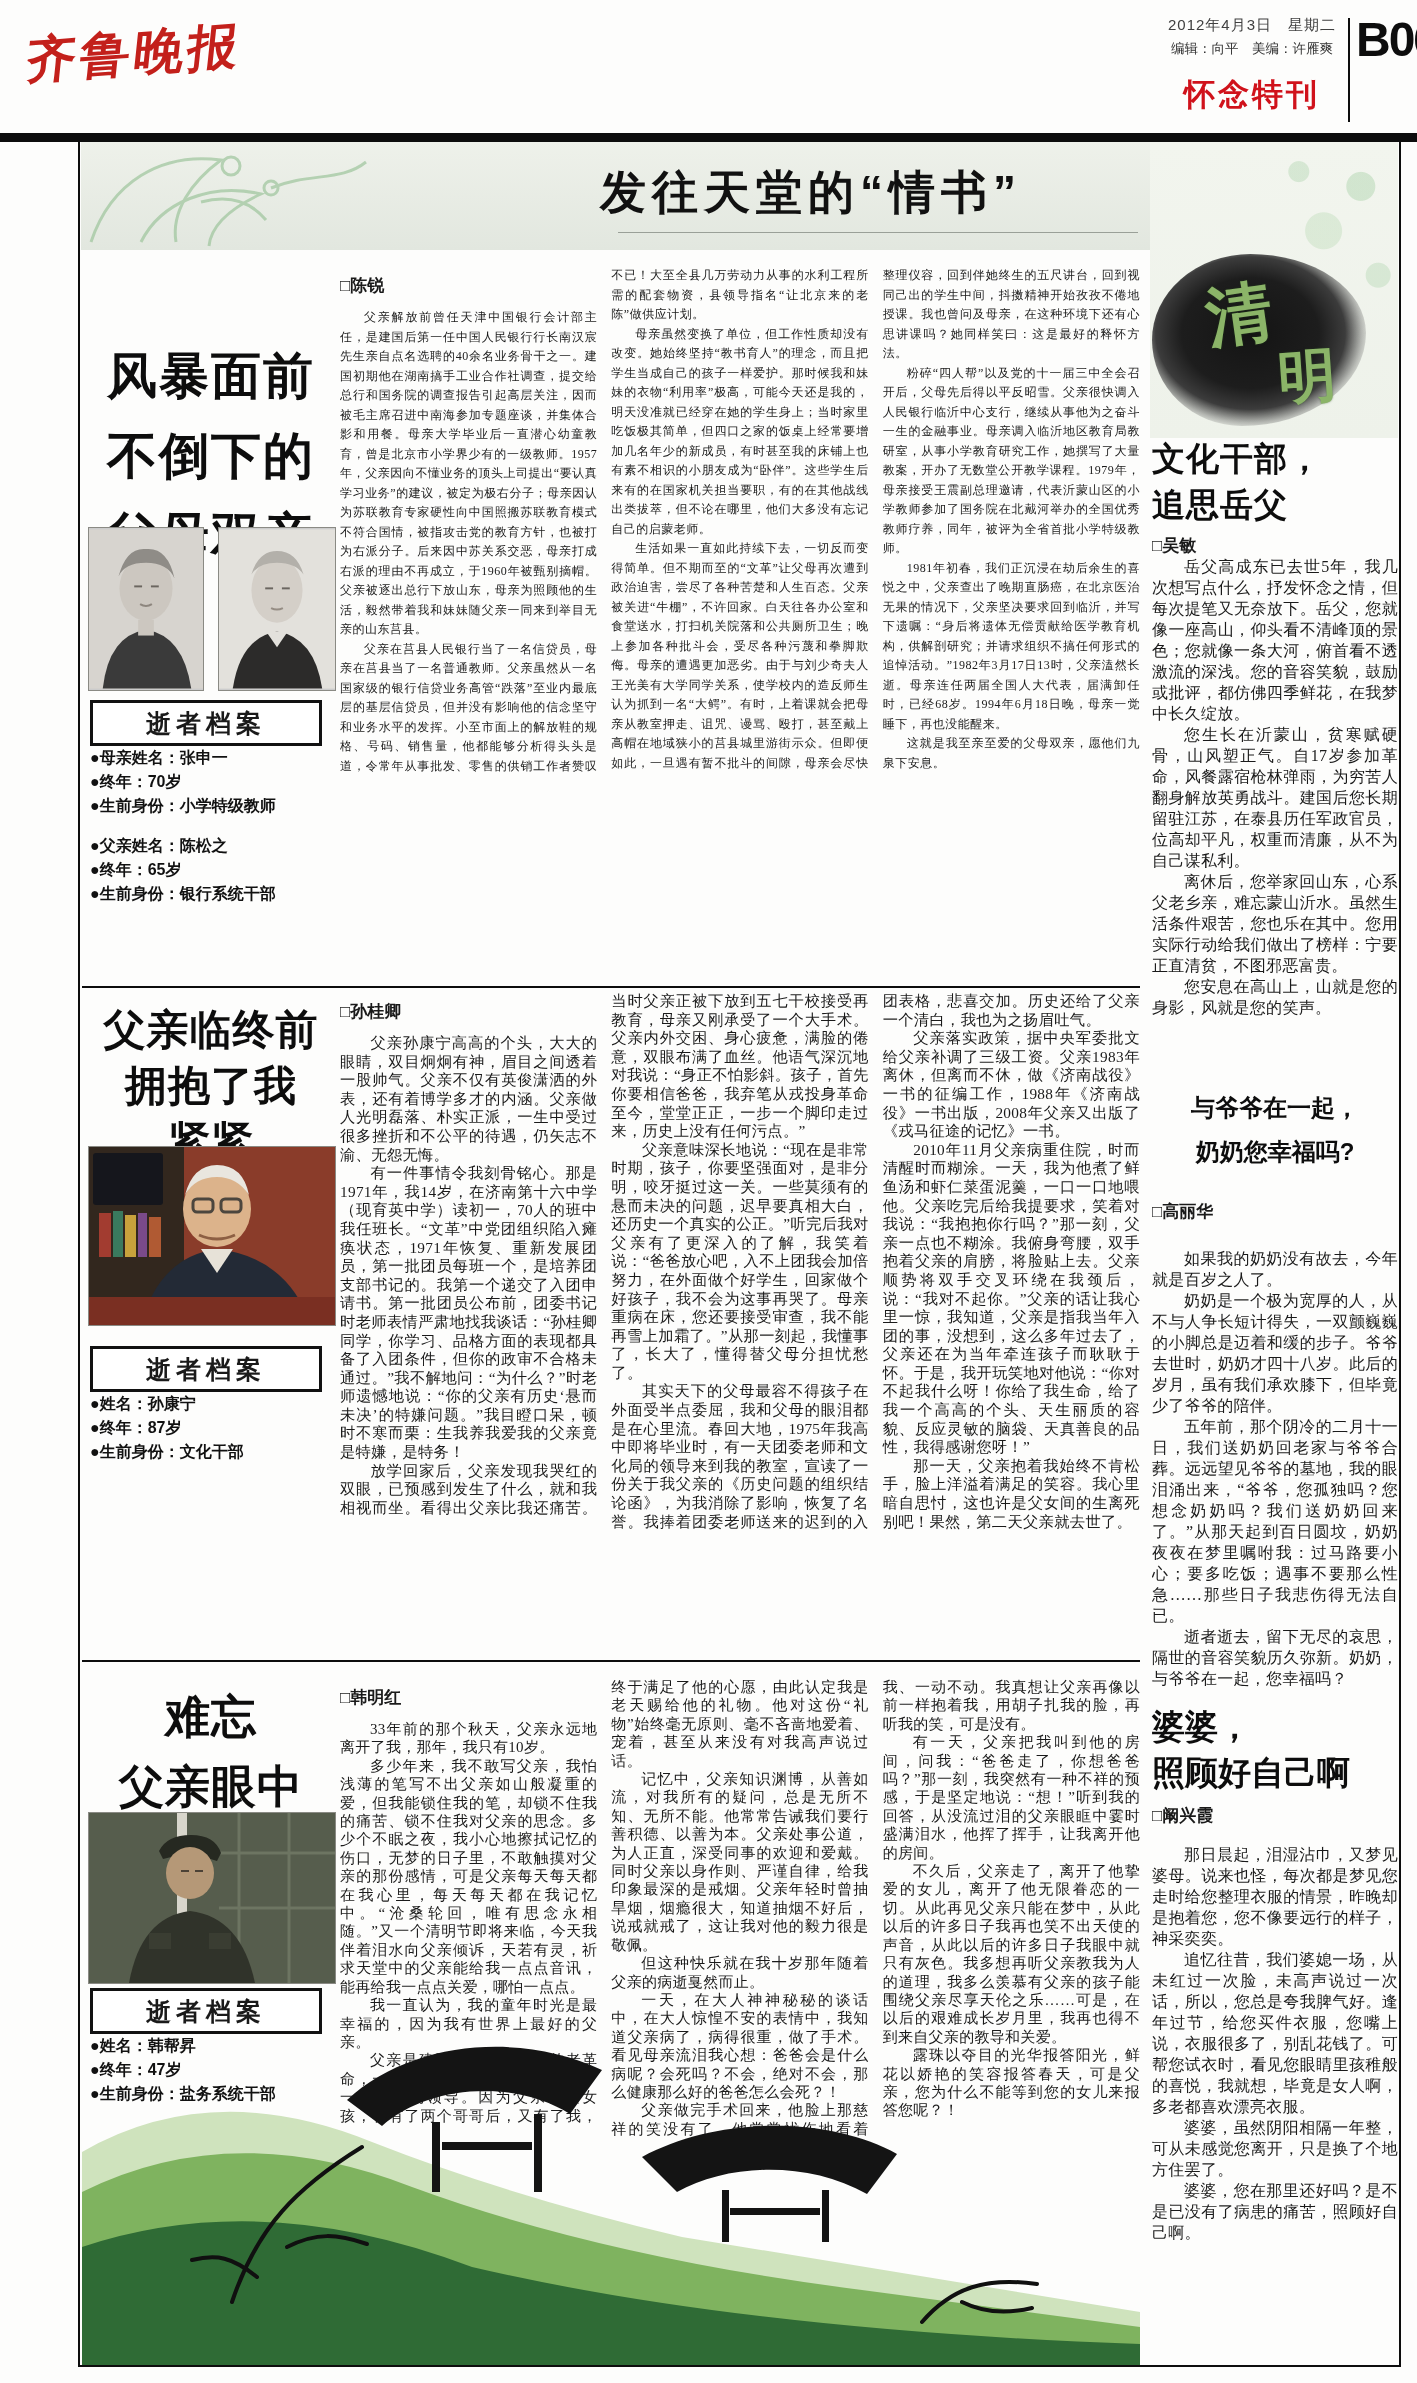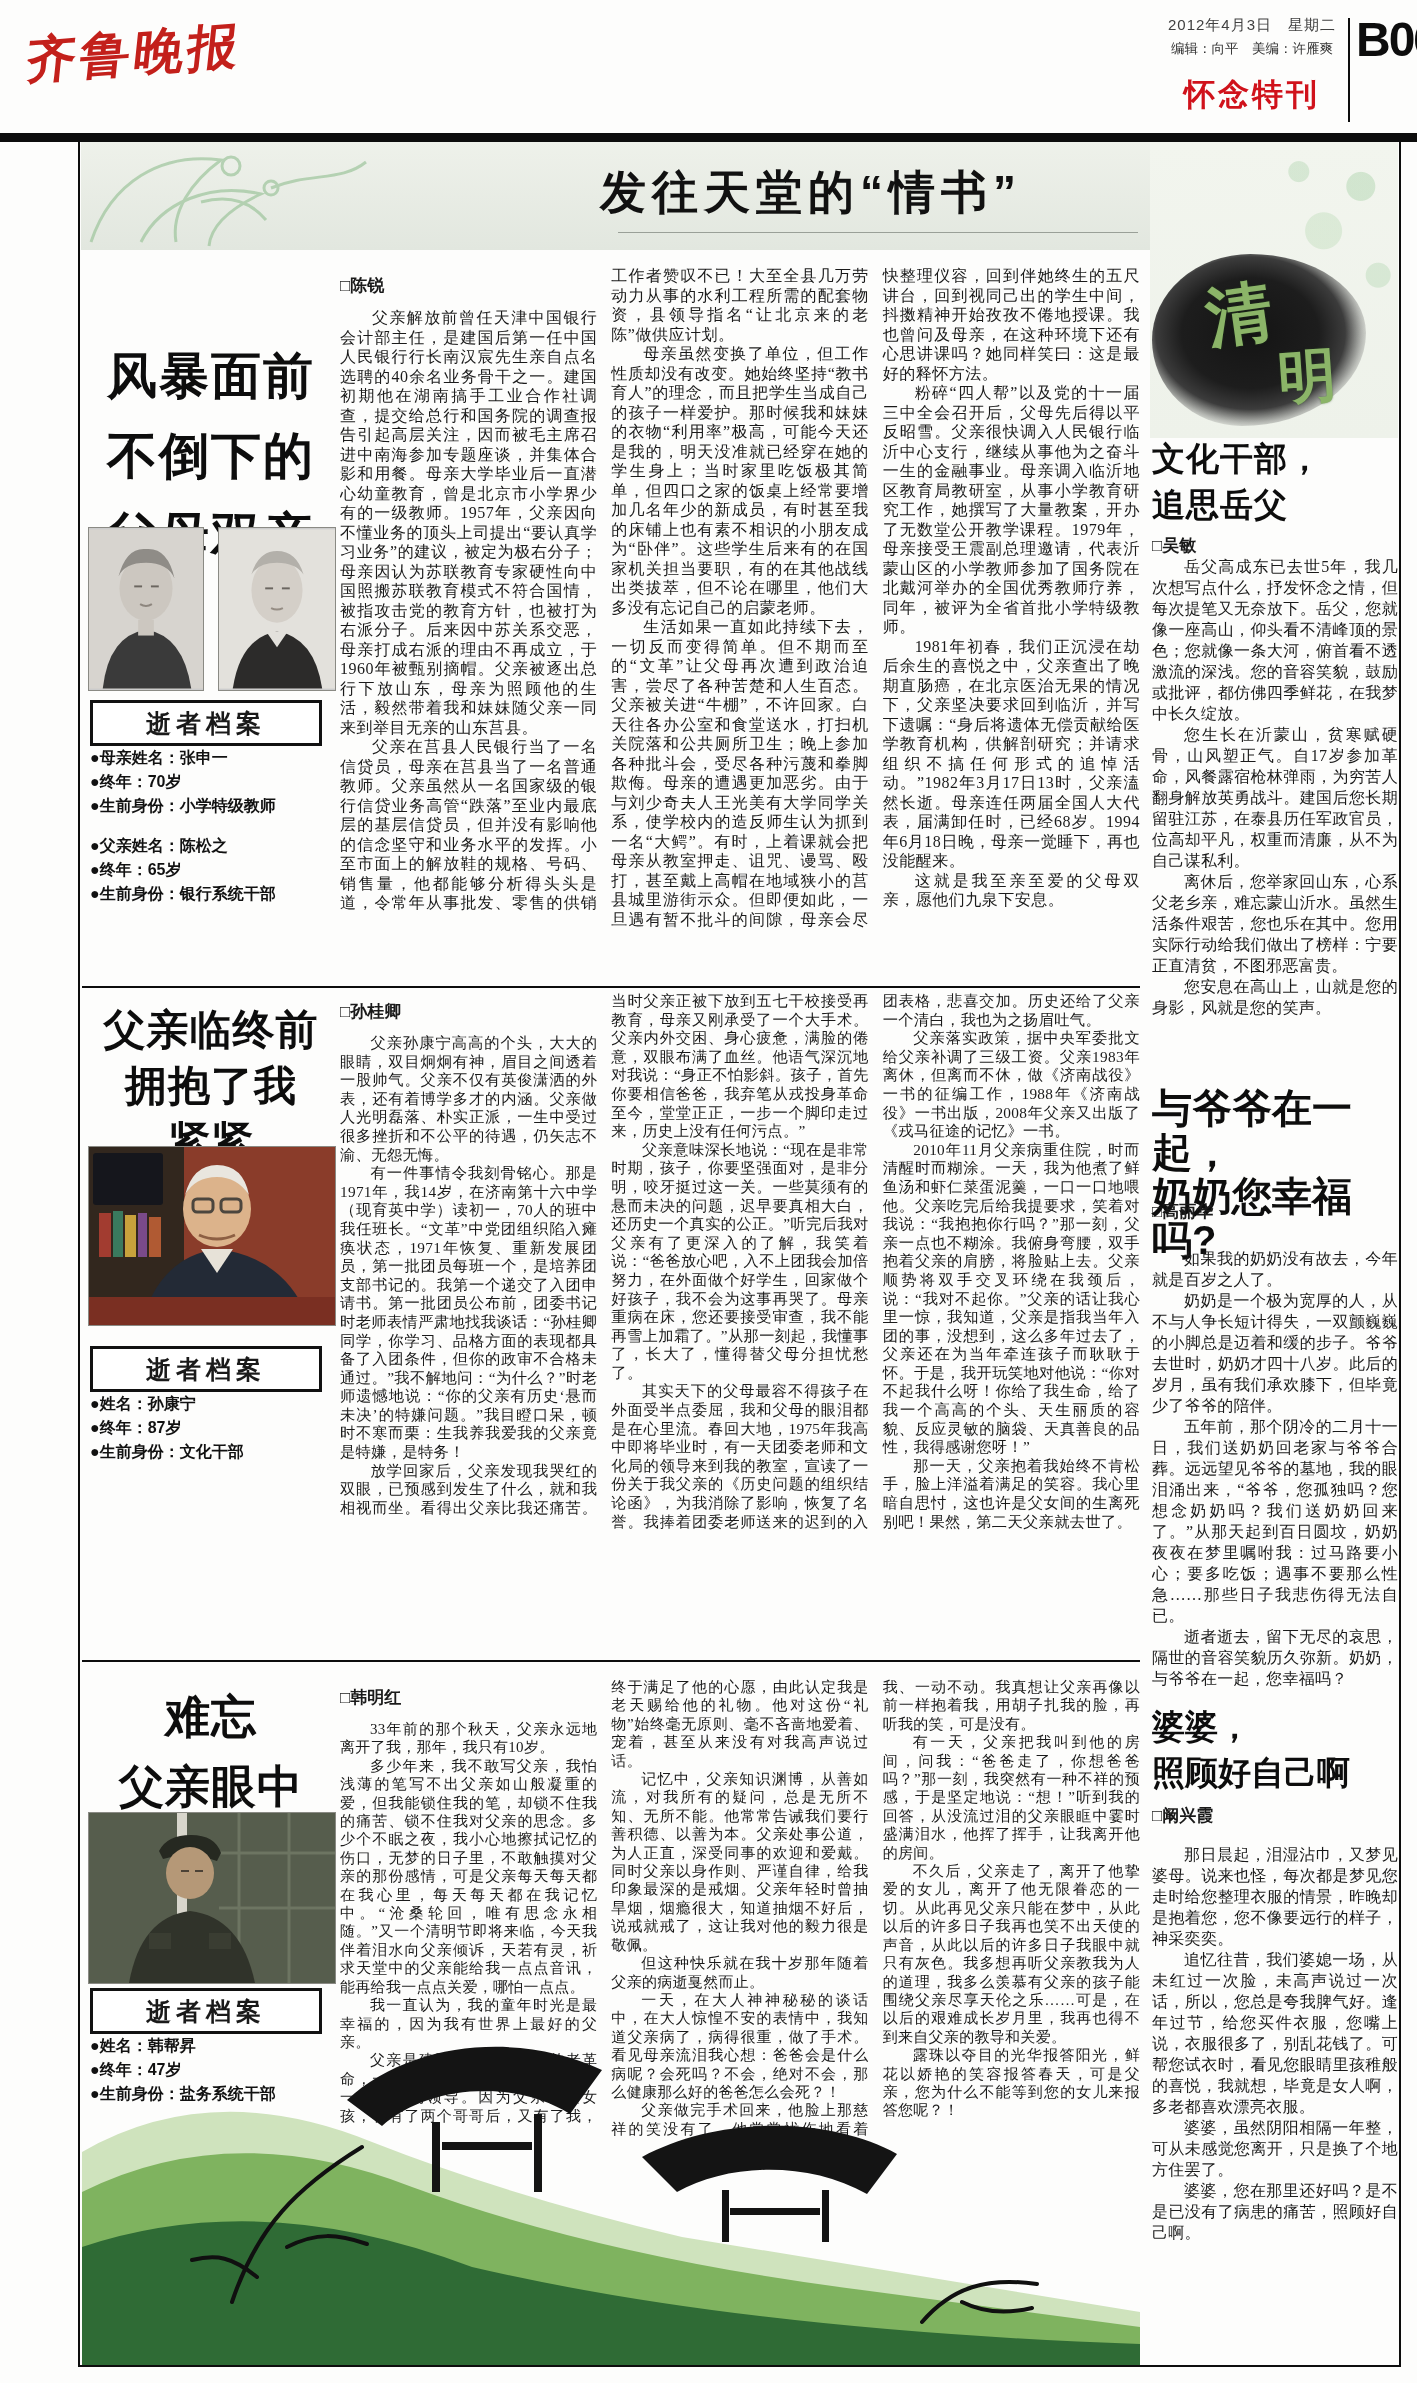--- a/index.html
+++ b/index.html
@@ -43,35 +43,35 @@
   .arc-item{font-size:16px;font-weight:bold;line-height:24px;color:#111;}
   .arc-item:first-of-type{margin-top:14px;}
   .arc-gap{margin-top:16px;}
   #a1-archive{left:90px;top:700px;}
   #a2-archive{left:90px;top:1346px;}
   #a3-archive{left:90px;top:1988px;}
   
   .cols{column-gap:14px;column-count:3;text-align:justify;overflow:hidden;}
   .cols p{margin:0;text-indent:2em;}
   #a1-cols{left:340px;top:266px;width:800px;height:714px;}
-  #a1-cols p{font-size:16px;line-height:19.5px;letter-spacing:.5px;}
+  #a1-cols p{font-size:12px;line-height:19.5px;letter-spacing:.5px;}
   #a2-cols{left:340px;top:992px;width:800px;height:660px;}
   #a2-cols p{font-size:15.3px;line-height:18.6px;letter-spacing:.3px;}
   #a3-cols{left:340px;top:1678px;width:800px;height:508px;}
   #a3-cols p{font-size:15px;line-height:18.4px;letter-spacing:.3px;}
   .byline{font-family:"Liberation Sans","DejaVu Sans",sans-serif;font-weight:bold;
           font-size:17px;line-height:24px;margin:8px 0 10px 0;text-indent:0;}
   .divline{left:82px;width:1058px;height:2px;background:#0d0d0d;}
   #div1{top:986px;}
   #div2{top:1660px;}
   
   .sb{left:1152px;width:246px;}
   .sb-head{font-family:"Liberation Sans","DejaVu Sans",sans-serif;font-weight:bold;color:#0d0d0d;}
   #sb1-head{top:436px;font-size:33px;line-height:46px;letter-spacing:1px;}
-  #sb2-head{top:1086px;font-size:40px;line-height:44px;}
+  #sb2-head{top:1086px;font-size:24px;line-height:44px;text-align:center;}
   #sb3-head{top:1704px;font-size:33px;line-height:46px;}
   #sb1-byline{top:526px;}
   #sb2-byline{top:1192px;}
   #sb3-byline{top:1796px;}
   .sb-body{text-align:justify;overflow:hidden;}
   .sb-body p{margin:0;text-indent:2em;font-size:16px;line-height:21px;letter-spacing:.3px;}
   #sb1-body{top:556px;height:512px;}
   #sb2-body{top:1248px;height:442px;}
   #sb3-body{top:1844px;height:505px;}
   

